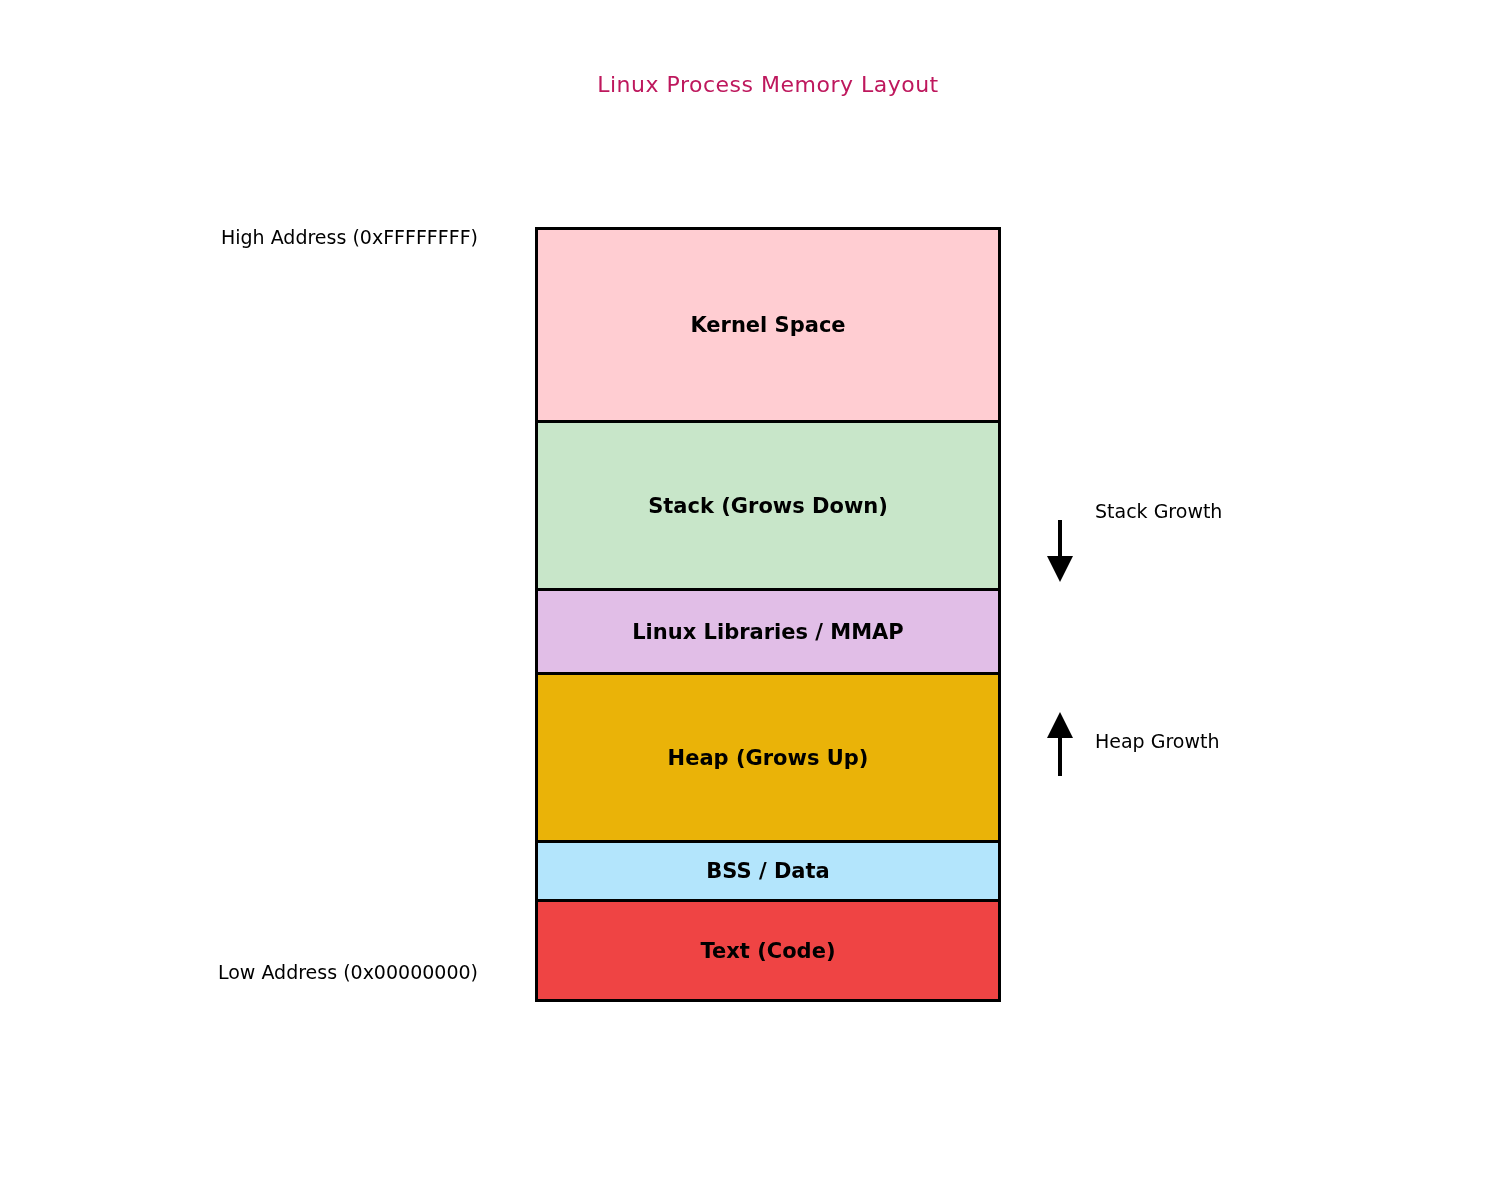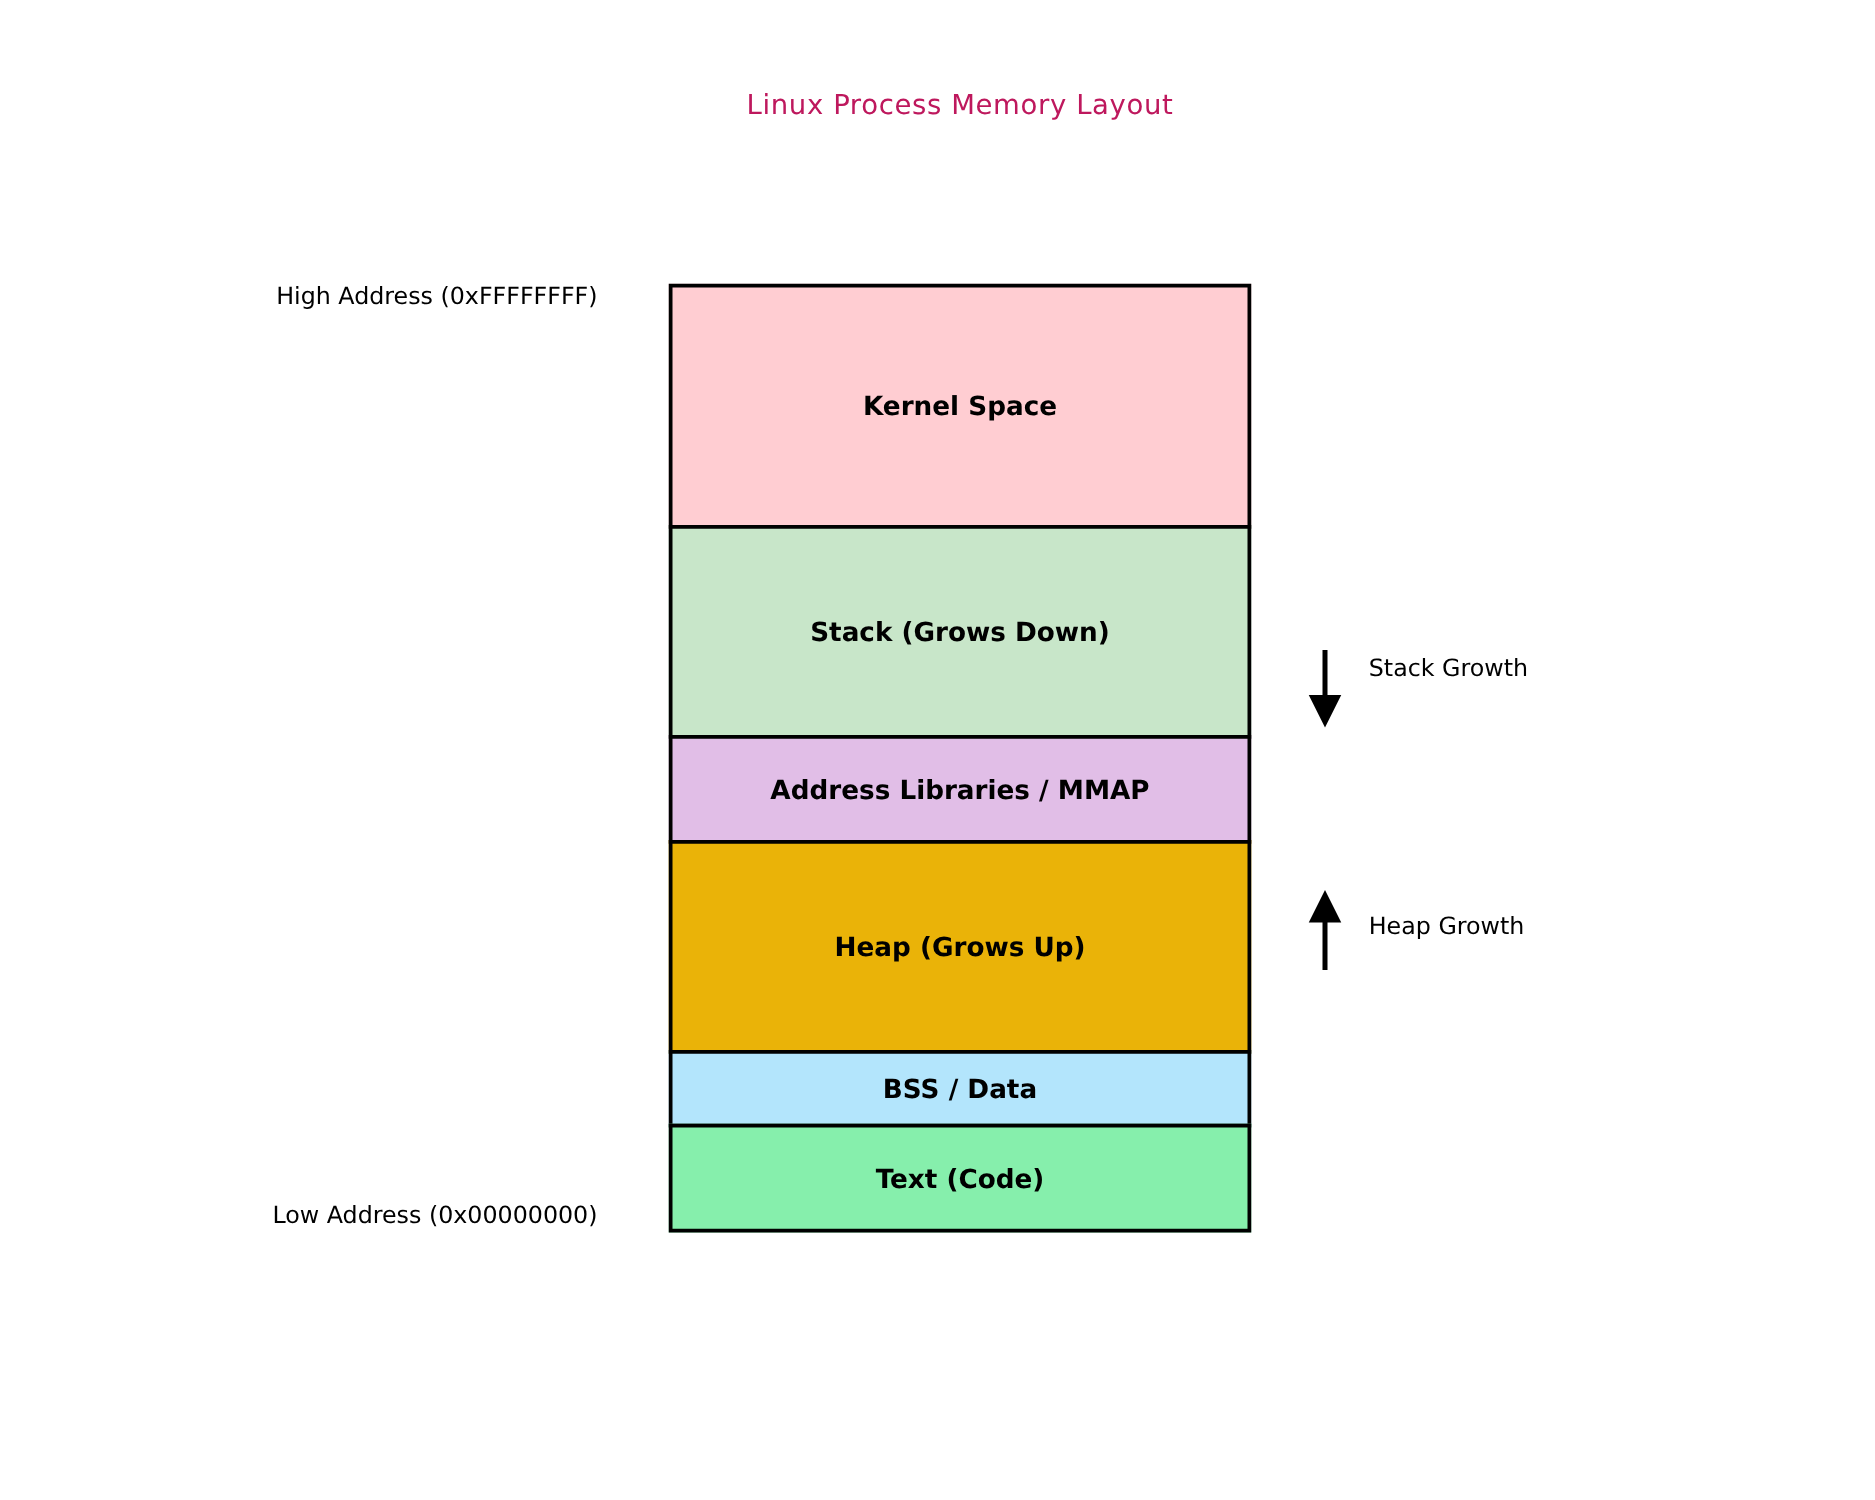--- a/index.html
+++ b/index.html
@@ -50,21 +50,21 @@
   }
   .segment + .segment { margin-top: -3px; }
   .arrow-svg { position: absolute; }
   .arrow-stack { left: 1042px; top: 514px; }
   .arrow-heap  { left: 1042px; top: 708px; }
   .growth-label {
     position: absolute;
     font-size: 19px;
     white-space: nowrap;
   }
-  .label-stack-growth { left: 1095px; top: 524px; }
+  .label-stack-growth { left: 1095px; top: 500px; }
   .label-heap-growth  { left: 1095px; top: 730px; }
 </style>
 </head>
 <body>
 
 <div class="canvas">
 
   <div class="title">Linux Process Memory Layout</div>
 
   <div class="addr addr-high">High Address (0xFFFFFFFF)</div>
@@ -72,29 +72,29 @@
   <div class="addr addr-low">Low Address (0x00000000)</div>
 
   <div class="membox" id="membox">
       <div class="segment" style="height: 196px; background: rgb(255, 205, 210);">
         <span>Kernel Space</span>
       </div>
       <div class="segment" style="height: 171px; background: rgb(200, 230, 201);">
         <span>Stack (Grows Down)</span>
       </div>
       <div class="segment" style="height: 87px; background: rgb(225, 190, 231);">
-        <span>Address Libraries / MMAP</span>
+        <span>Linux Libraries / MMAP</span>
       </div>
       <div class="segment" style="height: 171px; background: #eab308;">
         <span>Heap (Grows Up)</span>
       </div>
       <div class="segment" style="height: 62px; background: rgb(179, 229, 252);">
         <span>BSS / Data</span>
       </div>
-      <div class="segment" style="height: 87px; background: #86efac;">
+      <div class="segment" style="height: 103px; background: #ef4444;">
         <span>Text (Code)</span>
       </div>
     </div>
 
   <svg class="arrow-svg arrow-stack" width="36" height="72" viewBox="0 0 36 72">
     <line x1="18" y1="6" x2="18" y2="44" stroke="#000000" stroke-width="4"></line>
     <polygon points="5,42 31,42 18,68" fill="#000000"></polygon>
   </svg>
   <div class="growth-label label-stack-growth">Stack Growth</div>
 

